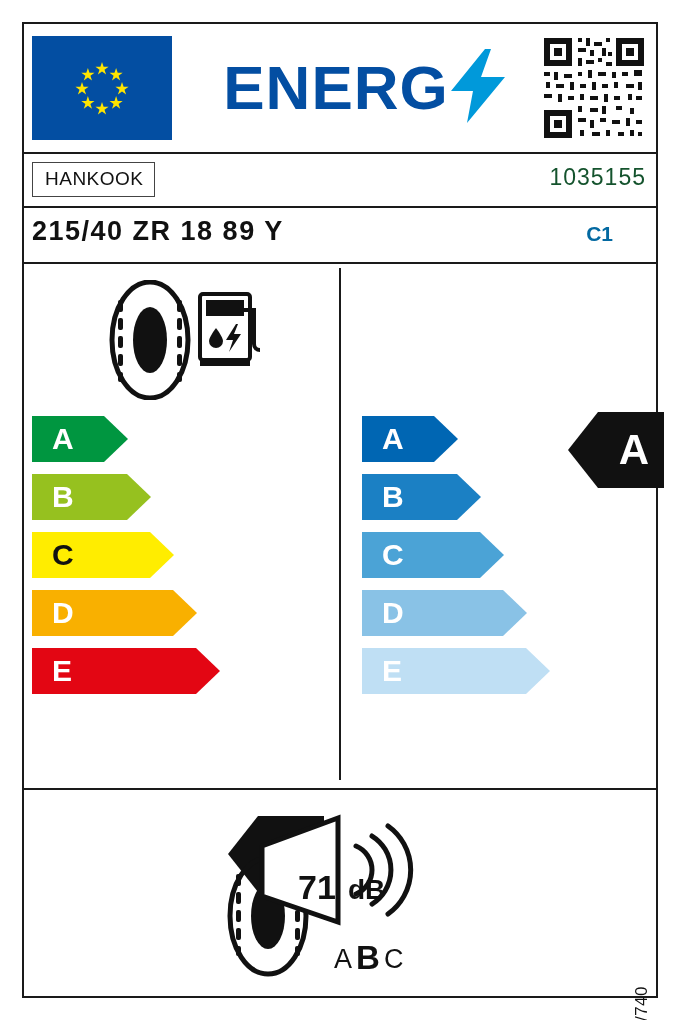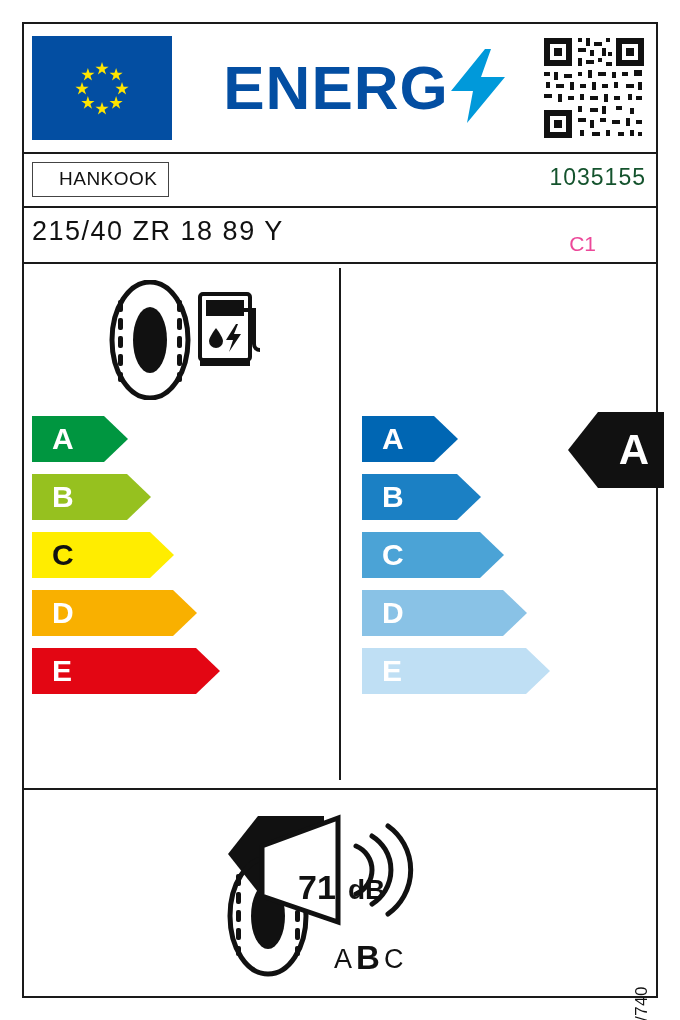--- a/index.html
+++ b/index.html
@@ -73,52 +73,51 @@
   }
   .brand-row {
     position: absolute;
     left: 24px; top: 154px;
     width: 632px; height: 52px;
   }
   .brand-box {
     position: absolute;
     left: 8px; top: 8px;
     border: 1px solid #444;
-    padding: 5px 10px 6px 26px;
+    padding: 5px 10px 6px 12px;
     font-size: 19px;
     letter-spacing: 0.5px;
     color: #111;
   }
   .code {
     position: absolute;
     right: 10px; top: 10px;
     font-size: 23px;
     letter-spacing: 1px;
     color: #14532d;
   }
 
   
   .size-row {
     position: absolute;
     left: 24px; top: 208px;
-    width: 599px; height: 52px;
+    width: 599px; height: 52px; font-weight: bold;
   }
   .size-text {
     position: absolute;
     left: 8px; top: 8px;
     font-size: 27px;
     letter-spacing: 1.5px;
     color: #111;
   }
   .class-text {
     position: absolute;
-    right: 27px; top: 14px;
+    right: 10px; top: 14px;
     font-size: 21px;
-    color: #ec4899;
-    margin-top: 10px;
+    color: #0369a1;
   }
 
   
   .panel-left {
     position: absolute;
     left: 24px; top: 264px;
     width: 316px; height: 524px;
   }
   .panel-right {
     position: absolute;

